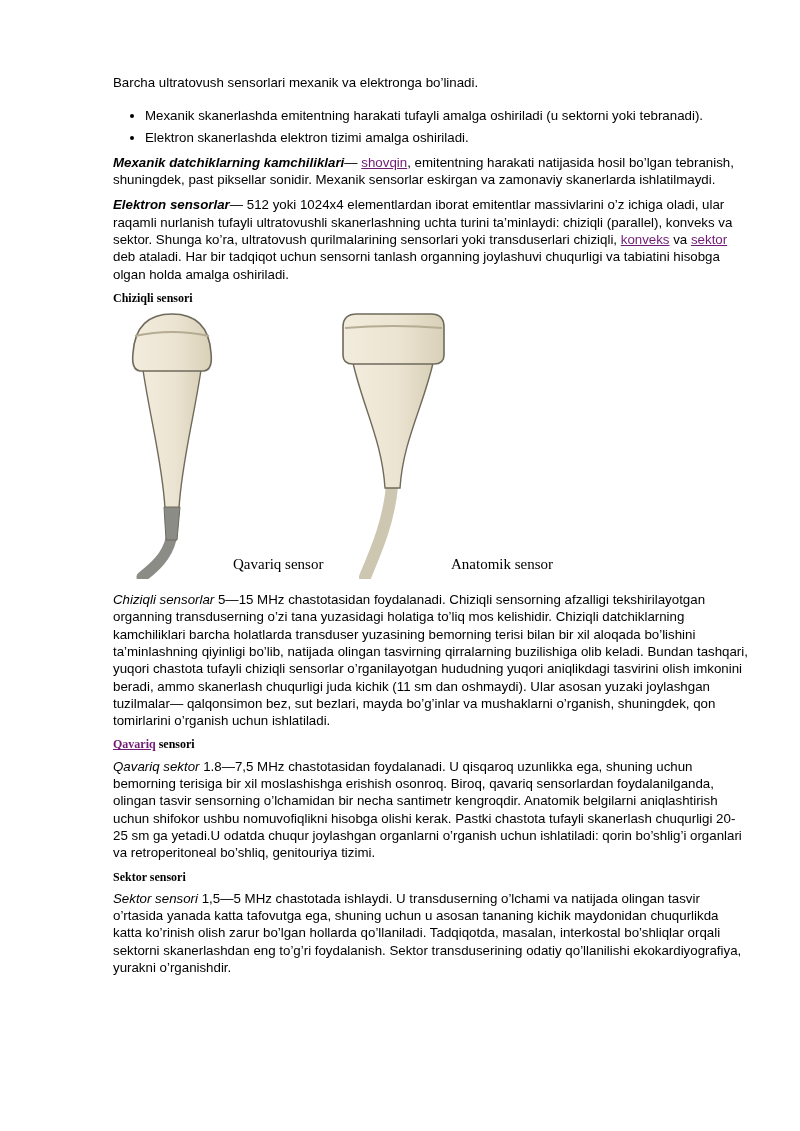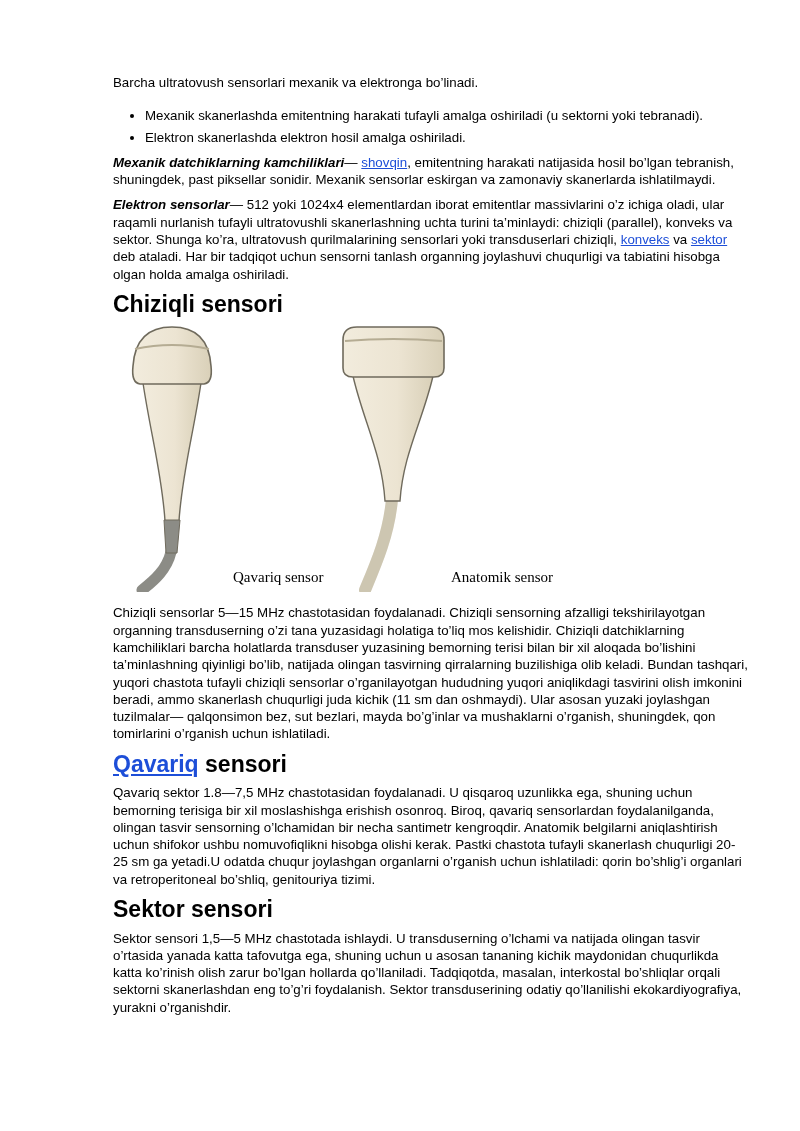--- a/index.html
+++ b/index.html
@@ -12,29 +12,29 @@
     font-family:"Liberation Sans", sans-serif;
     font-size:13.3px;
     line-height:1.3;
     color:#000000;
     overflow:hidden;
   }
   p { margin:0 0 8px; }
   p.intro { margin:0 0 16px; }
   ul.points { margin:0 0 8px; padding-left:32px; }
   ul.points li { margin:0 0 4px; }
-  a.doc-link { color:#1d4ed8; text-decoration:underline; cursor:pointer; }
+  a.doc-link { color:#701a75; text-decoration:underline; cursor:pointer; }
   h2.sec {
-    font-size:23px; line-height:1.2; font-weight:bold;
+    font-size:12px; line-height:1.2; font-weight:bold;
     margin:6px 0 6px; color:#000000;
-    font-family:Liberation Sans, sans-serif;
+    font-family:Liberation Serif, serif;
   }
   h2.sec a.doc-link { font-weight:bold; }
   .lead-bold { font-weight:bold;font-style:italic; }
-  .lead-italic { }
+  .lead-italic { font-style:italic; }
   .figure {
     position:relative;
     width:624px; height:268px;
     margin:0 0 12px;
   }
   .figure svg { position:absolute; left:0; top:0; }
   .fig-caption {
     position:absolute; top:244px;
     font-family:"Liberation Serif", serif;
     font-size:15px; color:#000000; white-space:nowrap;
@@ -44,21 +44,21 @@
 </style>
 </head>
 <body>
 
 <div class="page">
 
   <p class="intro">Barcha ultratovush sensorlari mexanik va elektronga bo’linadi.</p>
 
   <ul class="points">
     <li>Mexanik skanerlashda emitentning harakati tufayli amalga oshiriladi (u sektorni yoki tebranadi).</li>
-    <li>Elektron skanerlashda elektron hosil amalga oshiriladi.</li>
+    <li>Elektron skanerlashda elektron tizimi amalga oshiriladi.</li>
   </ul>
 
   <p><span class="lead-bold">Mexanik datchiklarning kamchiliklari</span><span>— </span><a class="doc-link">shovqin</a><span>, emitentning harakati natijasida hosil bo’lgan tebranish, shuningdek, past piksellar sonidir. Mexanik sensorlar eskirgan va zamonaviy skanerlarda ishlatilmaydi.</span></p>
 
   <p><span class="lead-bold">Elektron sensorlar</span><span>— 512 yoki 1024x4 elementlardan iborat emitentlar massivlarini o’z ichiga oladi, ular raqamli nurlanish tufayli ultratovushli skanerlashning uchta turini ta’minlaydi: chiziqli (parallel), konveks va sektor. Shunga ko’ra, ultratovush qurilmalarining sensorlari yoki transduserlari chiziqli, </span><a class="doc-link">konveks</a><span> va </span><a class="doc-link">sektor</a><span> deb ataladi. Har bir tadqiqot uchun sensorni tanlash organning joylashuvi chuqurligi va tabiatini hisobga olgan holda amalga oshiriladi.</span></p>
 
   <h2 class="sec">Chiziqli sensori</h2>
 
   <div class="figure">
     <svg width="624" height="268" viewBox="0 0 624 268" aria-hidden="true">

